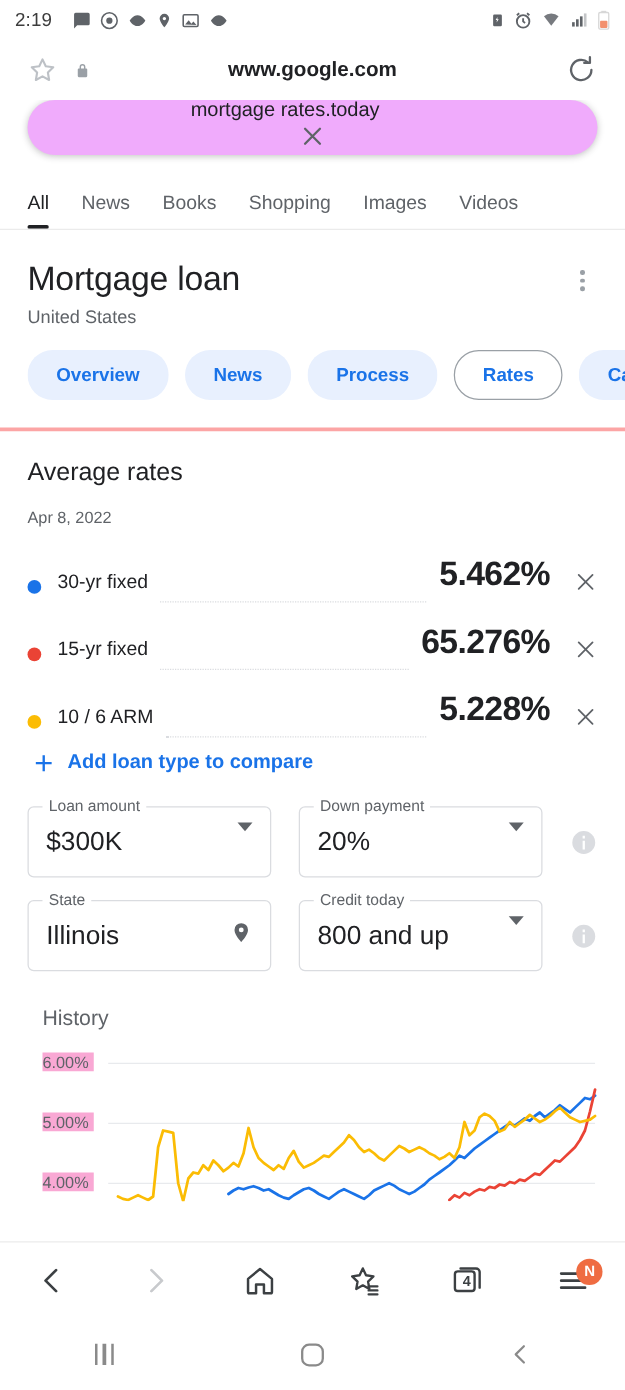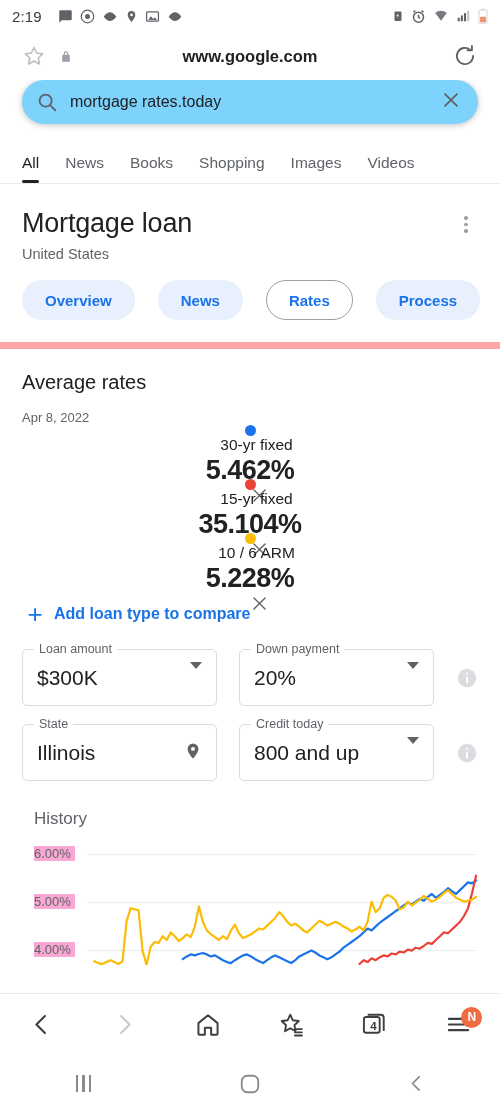--- a/index.html
+++ b/index.html
@@ -31,23 +31,23 @@
   .url-lock { margin-left:13px; }
   .url-text {
     position:absolute; left:0; right:0; text-align:center;
     font-size:16.5px; color:#202124; font-weight:600; pointer-events:none;
   }
   .url-reload { margin-left:auto; z-index:2; }
 
   
   .searchwrap { padding:0 22px 8px 22px; background:#fff; }
   .searchbox {
-    height:44px; border-radius:24px; background:#7dd3fc;
+    height:44px; border-radius:24px; background:#f0abfc;
     box-shadow:0 1px 6px rgba(32,33,36,.28);
-    display:flex; align-items:center; padding:0 14px;
+    display:flex; align-items:center; padding:0 14px;flex-direction:column;
   }
   .search-input {
     flex:1; border:none; outline:none; font-size:16px; color:#202124;
     font-family:inherit; background:transparent; margin-left:12px;
   }
   .search-clear { padding:0 2px; cursor:pointer; }
 
   
   .tabs {
     display:flex; align-items:flex-end; gap:26px; padding:10px 22px 0 22px;
@@ -66,36 +66,36 @@
   
   .titleblock { padding:24px 22px 0 22px; display:flex; }
   .titleblock .tcol { flex:1; }
   .page-title { font-size:27px; color:#202124; font-weight:400; letter-spacing:-.2px; line-height:1.12; }
   .page-sub { font-size:14.5px; color:#5f6368; margin-top:8px; }
   .kebab { width:24px; padding-top:8px; display:flex; flex-direction:column; align-items:center; gap:3px; }
   .kebab i { width:3.5px; height:3.5px; border-radius:50%; background:#9aa0a6; display:block; }
 
   
   .chips {
-    display:flex; gap:23px; padding:18px 22px 22px 22px;
-    border-bottom:7px solid #fca5a5; overflow:hidden;
+    display:flex; gap:13px; padding:18px 22px 22px 22px;
+    border-bottom:3px solid #fca5a5; overflow:hidden;
   }
   .chip {
     background:#e8f0fe; color:#1a73e8; font-size:15px; font-weight:600;
     padding:0 22px; height:40px; line-height:40px; border-radius:20px;
     white-space:nowrap; border:1px solid transparent;
   }
   .chip.selected { background:#fff; border:1px solid #9aa0a6; }
 
   
   .rates { padding:22px 22px 0 22px; }
   .rates-h { font-size:20px; color:#202124; }
   .rates-date { font-size:13px; color:#5f6368; margin-top:16px; }
 
-  .rate-row { display:flex; align-items:center; height:54px;flex-direction:column; }
+  .rate-row { display:flex; align-items:flex-end; height:54px; }
   .dot { width:11px; height:11px; border-radius:50%; flex:0 0 11px; }
   .rate-label { font-size:15.5px; color:#202124; margin-left:13px; white-space:nowrap; }
   .leader { flex:1; border-bottom:1.5px dotted #dadce0; margin:0 10px; height:1px; position:relative; top:7px; }
   .rate-val { font-size:27px; color:#202124; font-weight:600; letter-spacing:-.5px; }
   .rate-x { margin-left:18px; width:20px; display:flex; justify-content:center; }
 
   .addrow { display:flex; align-items:center; padding:14px 22px 0 22px; }
   .addrow .plus { color:#1a73e8; font-size:26px; line-height:1; font-weight:300; width:26px; text-align:center;}
   .addrow .addtxt { color:#1a73e8; font-size:16px; font-weight:600; margin-left:6px;text-align:center; }
 
@@ -250,22 +250,22 @@
   <div class="kebab">
       <i></i>
       <i></i>
       <i></i>
     </div>
 </div>
 
 <div class="chips">
   <div class="chip">Overview</div>
   <div class="chip">News</div>
+  <div class="chip">Process</div>
   <div class="chip selected">Rates</div>
-  <div class="chip">Process</div>
   <div class="chip">Calculator</div>
 </div>
 
 <div class="rates">
   <div class="rates-h">Average rates</div>
   <div class="rates-date">Apr 8, 2022</div>
 
   <div class="rate-row">
     <span class="dot" style="background: rgb(26, 115, 232);"></span>
     <span class="rate-label">30-yr fixed</span>
@@ -275,21 +275,21 @@
       <svg width="19" height="19" viewBox="0 0 24 24">
           <path stroke="#5f6368" stroke-width="1.8" stroke-linecap="round" d="M5 5l14 14M19 5L5 19"></path>
         </svg>
     </span>
   </div>
 
   <div class="rate-row">
     <span class="dot" style="background: rgb(234, 67, 53);"></span>
     <span class="rate-label">15-yr fixed</span>
     <span class="leader"></span>
-    <span class="rate-val">35.104%</span>
+    <span class="rate-val">65.276%</span>
     <span class="rate-x">
       <svg width="19" height="19" viewBox="0 0 24 24">
           <path stroke="#5f6368" stroke-width="1.8" stroke-linecap="round" d="M5 5l14 14M19 5L5 19"></path>
         </svg>
     </span>
   </div>
 
   <div class="rate-row">
     <span class="dot" style="background: rgb(251, 188, 4);"></span>
     <span class="rate-label">10 / 6 ARM</span>

